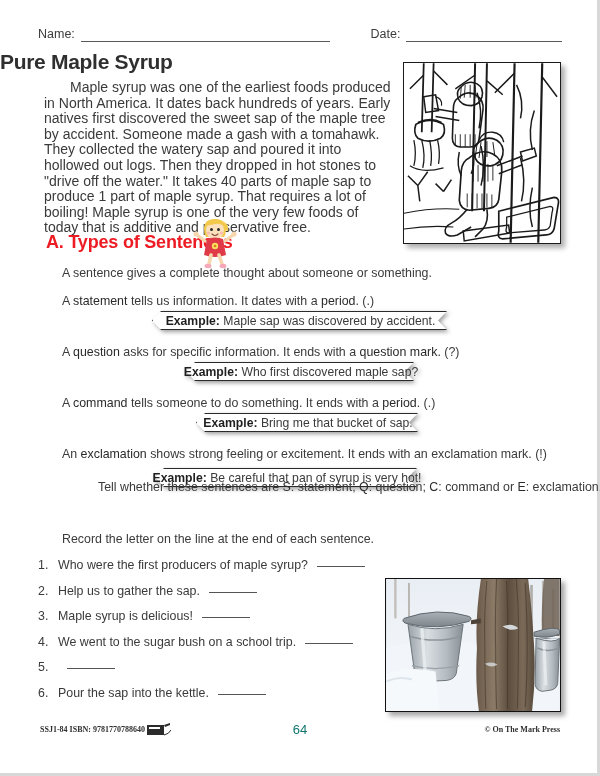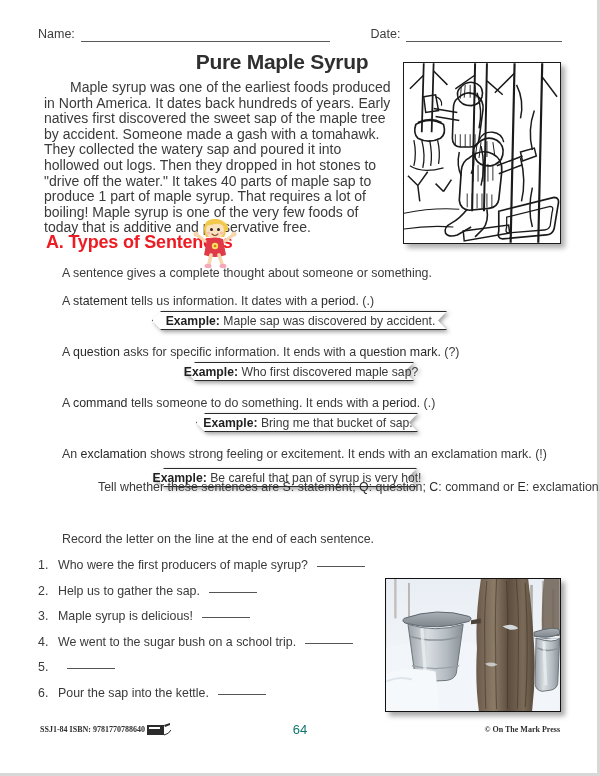--- a/index.html
+++ b/index.html
@@ -47,21 +47,20 @@
   }
   .nd-rule.name { width: 256px; }
   .nd-rule.date { width: 160px; }
   .nd-gap { width: 42px; }
 
   
   .title {
     position: absolute;
     left: 0; top: 50px;
     width: 600px;
-    text-align: center;
     padding-right: 36px;
     font-size: 21px;
     font-weight: bold;
     letter-spacing: -0.3px;
     color: #2f2f2f;
   }
 
   
   .intro {
     position: absolute;

